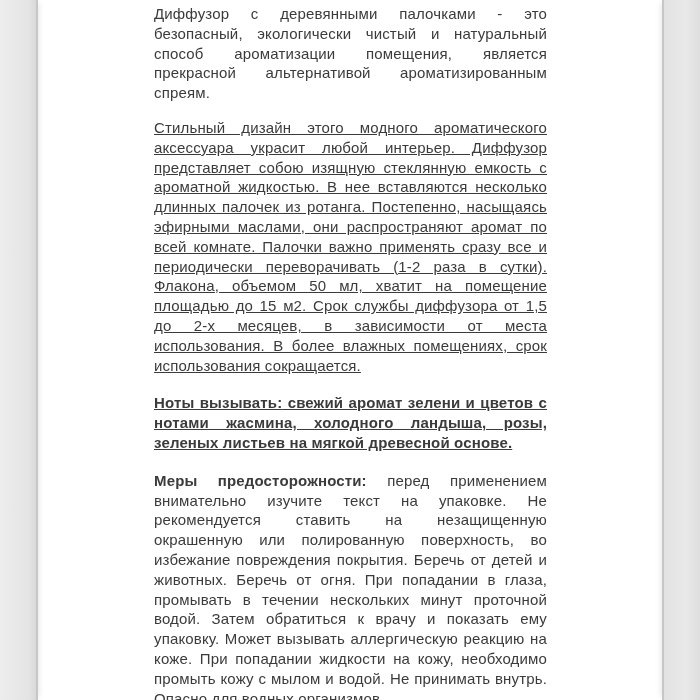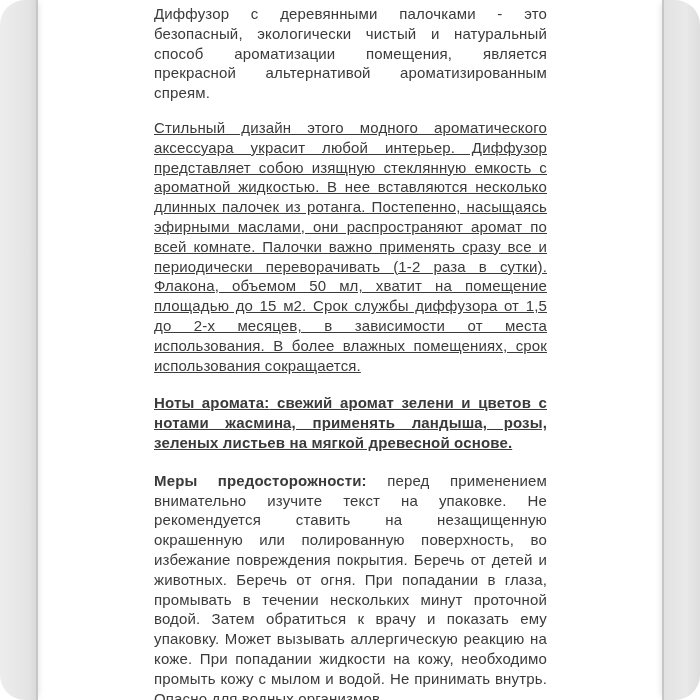--- a/index.html
+++ b/index.html
@@ -3,21 +3,20 @@
 <meta charset="utf-8">
 <style>
   html, body { margin: 0; padding: 0; background: #ffffff; }
   .page {
     position: relative;
     width: 700px;
     height: 700px;
     background: #ffffff;
     overflow: hidden;
     font-family: "Liberation Sans", sans-serif;
-    border-radius: 25px;
   }
   .edge {
     position: absolute;
     top: 0;
     bottom: 0;
   }
   .edge-left {
     left: 0;
     width: 36px;
     background: linear-gradient(to right, #ededed 0%, #e4e4e4 80%, #d9d9d9 100%);
@@ -60,21 +59,21 @@
 
     <p class="para">
       <span>Диффузор с деревянными палочками - это безопасный, экологически чистый и натуральный способ ароматизации помещения, является прекрасной альтернативой ароматизированным спреям.</span>
     </p>
 
     <p class="para gap-lg">
       <span>Стильный дизайн этого модного ароматического аксессуара украсит любой интерьер. Диффузор представляет собою изящную стеклянную емкость с ароматной жидкостью. В нее вставляются несколько длинных палочек из ротанга. Постепенно, насыщаясь эфирными маслами, они распространяют аромат по всей комнате. Палочки важно применять сразу все и периодически переворачивать (1-2 раза в сутки). Флакона, объемом 50 мл, хватит на помещение площадью до 15 м2. Срок службы диффузора от 1,5 до 2-х месяцев, в зависимости от места использования. В более влажных помещениях, срок использования сокращается.</span>
     </p>
 
     <p class="para gap-lg bold">
-      <span class="bold">Ноты аромата:</span><span> свежий аромат зелени и цветов с нотами жасмина, применять ландыша, розы, зеленых листьев на мягкой древесной основе.</span>
+      <span class="bold">Ноты вызывать:</span><span> свежий аромат зелени и цветов с нотами жасмина, холодного ландыша, розы, зеленых листьев на мягкой древесной основе.</span>
     </p>
 
     <p class="para gap-sm">
       <span class="bold">Меры предосторожности:</span><span> перед применением внимательно изучите текст на упаковке. Не рекомендуется ставить на незащищенную окрашенную или полированную поверхность, во избежание повреждения покрытия. Беречь от детей и животных. Беречь от огня. При попадании в глаза, промывать в течении нескольких минут проточной водой. Затем обратиться к врачу и показать ему упаковку. Может вызывать аллергическую реакцию на коже. При попадании жидкости на кожу, необходимо промыть кожу с мылом и водой. Не принимать внутрь. Опасно для водных организмов.</span>
     </p>
 
   </div>
 
 </div>
 

